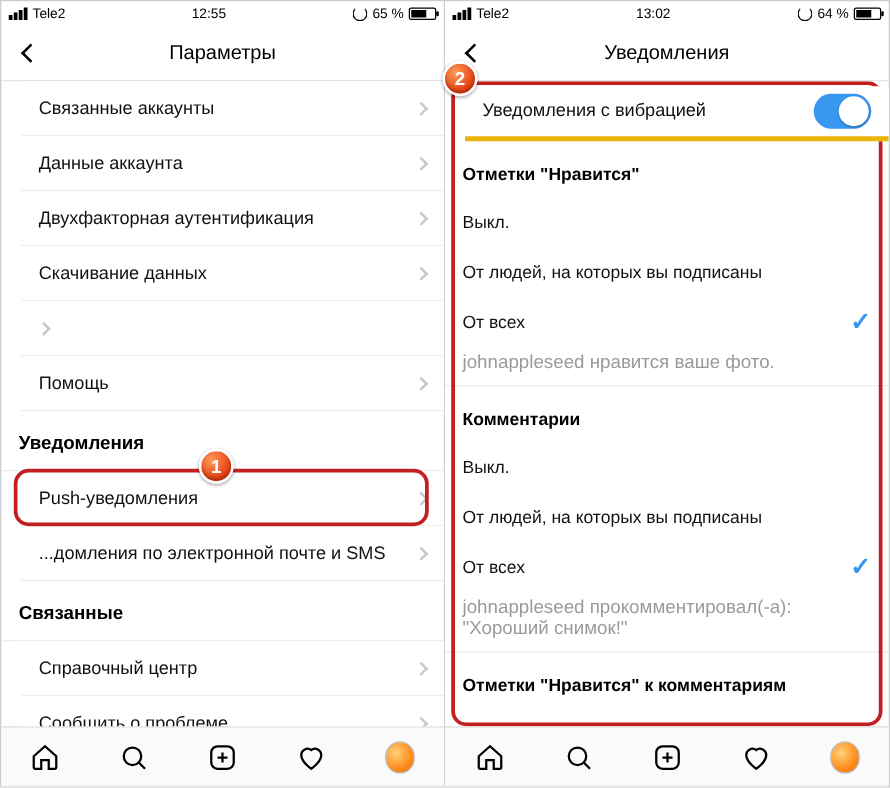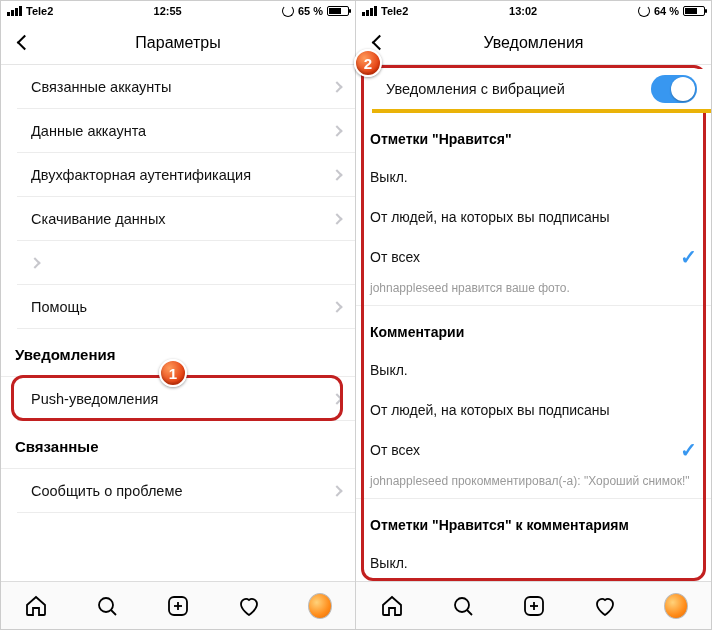--- a/index.html
+++ b/index.html
@@ -27,21 +27,21 @@
   .phone:last-child { border-right: none; }
 
   
   .status-bar {
     height: 20px;
     display: flex;
     align-items: center;
     justify-content: space-between;
     padding: 0 6px;
     font-size: 11px;
-    font-weight: 700;
+    font-weight: 400;
     color: #000;
   }
   .status-left, .status-right { display: flex; align-items: center; gap: 4px; }
   .signal { display: flex; align-items: flex-end; gap: 1px; }
   .signal span { width: 3px; background: #000; display: inline-block; }
   .signal span:nth-child(1){height:4px}
   .signal span:nth-child(2){height:6px}
   .signal span:nth-child(3){height:8px}
   .signal span:nth-child(4){height:10px}
   .spinner {
@@ -109,21 +109,21 @@
   }
   .opt {
     height: 40px;
     display:flex; align-items:center; justify-content:space-between;
     padding: 0 14px;
     font-size: 14px;
     color:#111;
   }
   .hint {
     padding: 4px 14px 10px;
-    font-size: 12px;
+    font-size: 15px;
     color: #9a9a9a;
     border-bottom: 1px solid #ececec;
   }
   .check {
     color: #3897f0;
     font-size: 20px;
     font-weight: 700;
   }
   
   .toggle {
@@ -231,22 +231,30 @@
         <span>Помощь</span>
         <span class="disclosure"></span>
       </div>
 
       <div class="section-head">Уведомления</div>
 
       <div class="row" style="position:relative;">
         <span>Push-уведомления</span>
         <span class="disclosure"></span>
       </div>
+      <div class="row">
+        <span>...домления по электронной почте и SMS</span>
+        <span class="disclosure"></span>
+      </div>
 
       <div class="section-head">Связанные</div>
+      <div class="row">
+        <span>Справочный центр</span>
+        <span class="disclosure"></span>
+      </div>
       <div class="row">
         <span>Сообщить о проблеме</span>
         <span class="disclosure"></span>
       </div>
 
       <div class="callout-1" style="top:310px; height:46px;"></div>
       <div class="badge" style="top:294px; left:158px;">
           <span>1</span>
         </div>
     </div>

